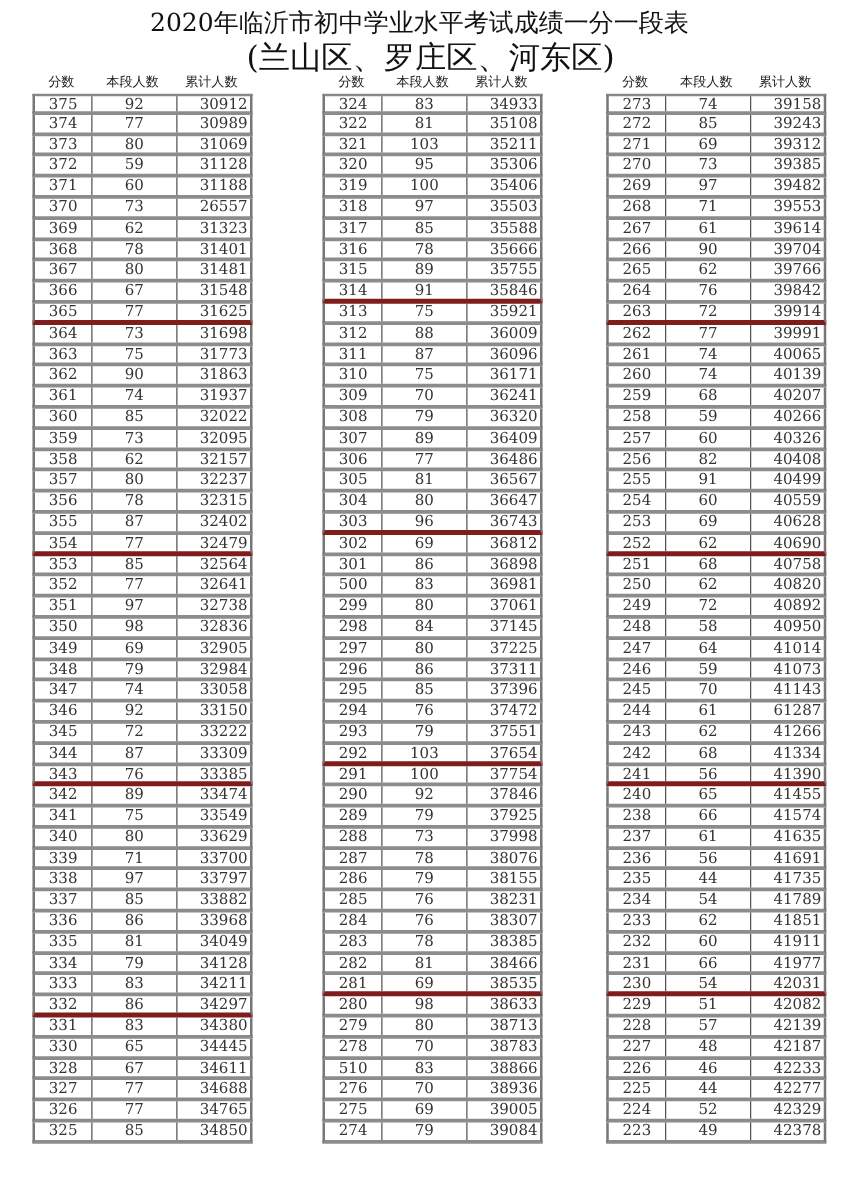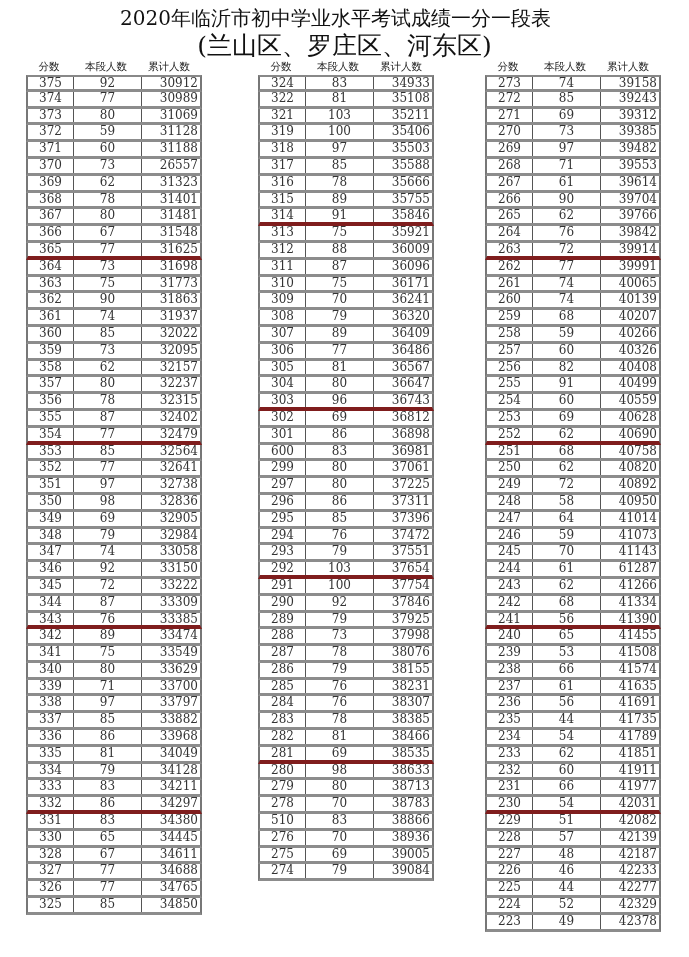--- a/index.html
+++ b/index.html
@@ -305,20 +305,25 @@
         <span class="c1">322</span>
         <span class="c2">81</span>
         <span class="c3">35108</span>
       </div>
       <div class="row">
         <span class="c1">321</span>
         <span class="c2">103</span>
         <span class="c3">35211</span>
       </div>
       <div class="row">
+        <span class="c1">320</span>
+        <span class="c2">95</span>
+        <span class="c3">35306</span>
+      </div>
+      <div class="row">
         <span class="c1">319</span>
         <span class="c2">100</span>
         <span class="c3">35406</span>
       </div>
       <div class="row">
         <span class="c1">318</span>
         <span class="c2">97</span>
         <span class="c3">35503</span>
       </div>
       <div class="row">
@@ -400,28 +405,33 @@
         <span class="c1">302</span>
         <span class="c2">69</span>
         <span class="c3">36812</span>
       </div>
       <div class="row">
         <span class="c1">301</span>
         <span class="c2">86</span>
         <span class="c3">36898</span>
       </div>
       <div class="row">
-        <span class="c1">600</span>
+        <span class="c1">500</span>
         <span class="c2">83</span>
         <span class="c3">36981</span>
       </div>
       <div class="row">
         <span class="c1">299</span>
         <span class="c2">80</span>
         <span class="c3">37061</span>
+      </div>
+      <div class="row">
+        <span class="c1">298</span>
+        <span class="c2">84</span>
+        <span class="c3">37145</span>
       </div>
       <div class="row">
         <span class="c1">297</span>
         <span class="c2">80</span>
         <span class="c3">37225</span>
       </div>
       <div class="row">
         <span class="c1">296</span>
         <span class="c2">86</span>
         <span class="c3">37311</span>
@@ -710,25 +720,20 @@
         <span class="c1">241</span>
         <span class="c2">56</span>
         <span class="c3">41390</span>
       </div>
       <div class="row">
         <span class="c1">240</span>
         <span class="c2">65</span>
         <span class="c3">41455</span>
       </div>
       <div class="row">
-        <span class="c1">239</span>
-        <span class="c2">53</span>
-        <span class="c3">41508</span>
-      </div>
-      <div class="row">
         <span class="c1">238</span>
         <span class="c2">66</span>
         <span class="c3">41574</span>
       </div>
       <div class="row">
         <span class="c1">237</span>
         <span class="c2">61</span>
         <span class="c3">41635</span>
       </div>
       <div class="row">

